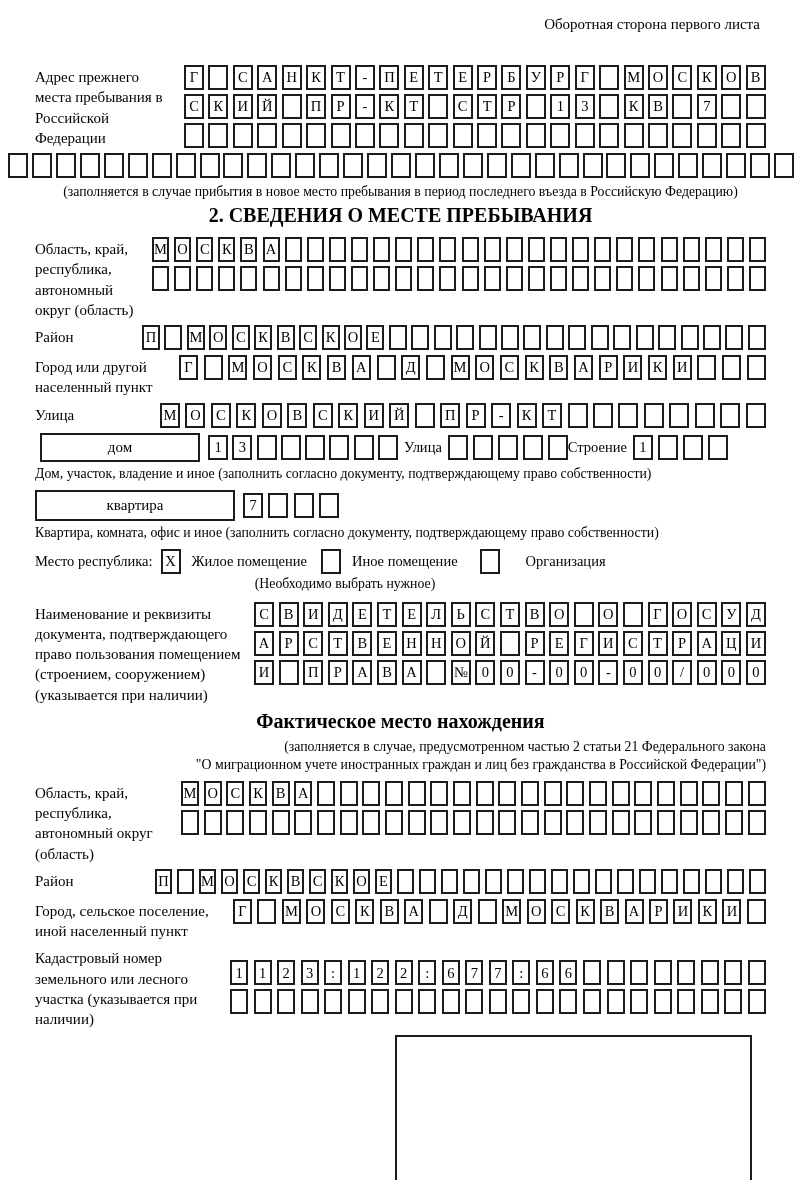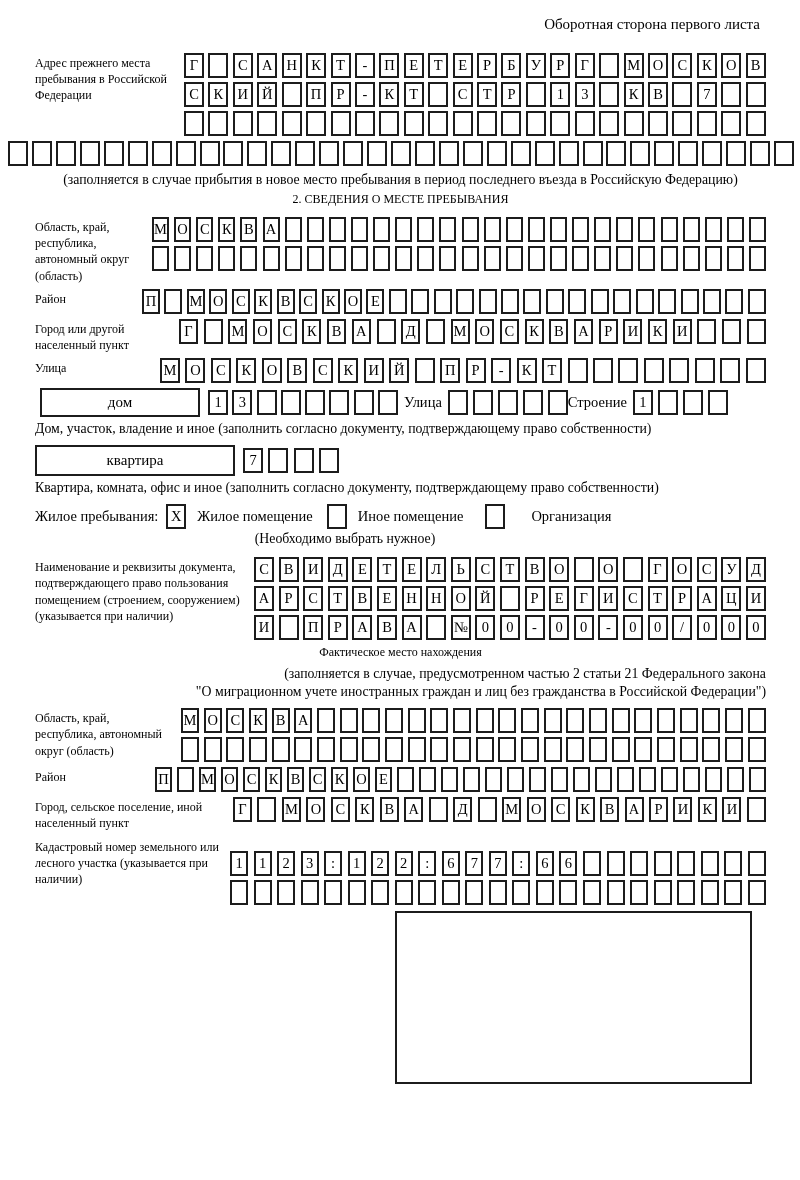--- a/index.html
+++ b/index.html
@@ -2,35 +2,35 @@
 <html><head>
 <meta charset="utf-8">
 <style>
   html,body{margin:0;padding:0}
   body{
     width:800px;height:1180px;box-sizing:border-box;
     padding:16px 22px 0 35px;background:#fff;color:#000;
     font-family:"Liberation Serif","DejaVu Serif",serif;
     overflow:hidden;
   }
-  .page-note{font-size:15px;text-align:right;padding-right:18px;margin-bottom:20px}
+  .page-note{font-size:15px;text-align:right;padding-right:18px;margin-bottom:32px}
   .field{display:flex;align-items:flex-start;margin-bottom:5px}
   .flabel{flex:0 0 var(--lw);box-sizing:border-box;padding-right:8px;
-          font-size:12px;line-height:1.35;padding-top:2px}
+          font-size:15px;line-height:1.35;padding-top:2px}
   .frows{display:flex;flex-direction:column;gap:4px;width:var(--rw)}
   .cellrow{display:flex;justify-content:space-between}
   .cell{
     width:var(--cw,20px);height:25px;box-sizing:border-box;
     border:2px solid #1c1c1c;background:#fff;
     display:flex;align-items:center;justify-content:center;
     font-size:14.5px;line-height:1;
   }
   .fullrow{display:flex;justify-content:space-between;width:786px;margin:4px 0 0 -27px;--cw:20px}
   .center-note{font-size:13.8px;text-align:center;width:731px;margin:6px 0 0}
-  .sec-title{font-size:12px;font-weight:normal;text-align:center;width:731px;margin:4px 0 10px}
+  .sec-title{font-size:20px;font-weight:bold;text-align:center;width:731px;margin:4px 0 10px}
   .inline-row{display:flex;align-items:center;margin-bottom:4px}
   .labelbox{box-sizing:border-box;border:2px solid #1c1c1c;display:flex;
             align-items:center;justify-content:center;font-size:15px}
   .smalllabel{font-size:14.5px;white-space:nowrap}
   .sub-note{font-size:13.8px;margin:0 0 8px 0}
   .mesto-note{font-size:13.8px;text-align:center;width:400px;margin:2px 0 10px 110px}
   .fact-note{font-size:13.8px;text-align:right;width:731px;margin:0 0 2px}
   .stamp-box{box-sizing:border-box;border:2px solid #1c1c1c;width:357px;height:173px;
              margin:6px 0 6px 360px;background:#fff}
 </style>
@@ -362,21 +362,21 @@
   <div class="cellrow" style="width:96px;--cw:20px;margin-left:8px">
       <span class="cell">7</span>
       <span class="cell"></span>
       <span class="cell"></span>
       <span class="cell"></span>
     </div>
 </div>
 <div class="sub-note">Квартира, комната, офис и иное (заполнить согласно документу, подтверждающему право собственности)</div>
 
 <div class="inline-row" style="margin-bottom:2px">
-  <div class="smalllabel">Жилое пребывания:</div>
+  <div class="smalllabel">Место республика:</div>
   <div class="cell" style="margin-left:8px">X</div>
   <div class="smalllabel" style="margin-left:11px">Жилое помещение</div>
   <div class="cell" style="margin-left:14px"></div>
   <div class="smalllabel" style="margin-left:11px">Иное помещение</div>
   <div class="cell" style="margin-left:22px"></div>
   <div class="smalllabel" style="margin-left:26px">Организация</div>
 </div>
 <div class="mesto-note">(Необходимо выбрать нужное)</div>
 
 <div class="field" style="--lw:219px;--rw:512px">

